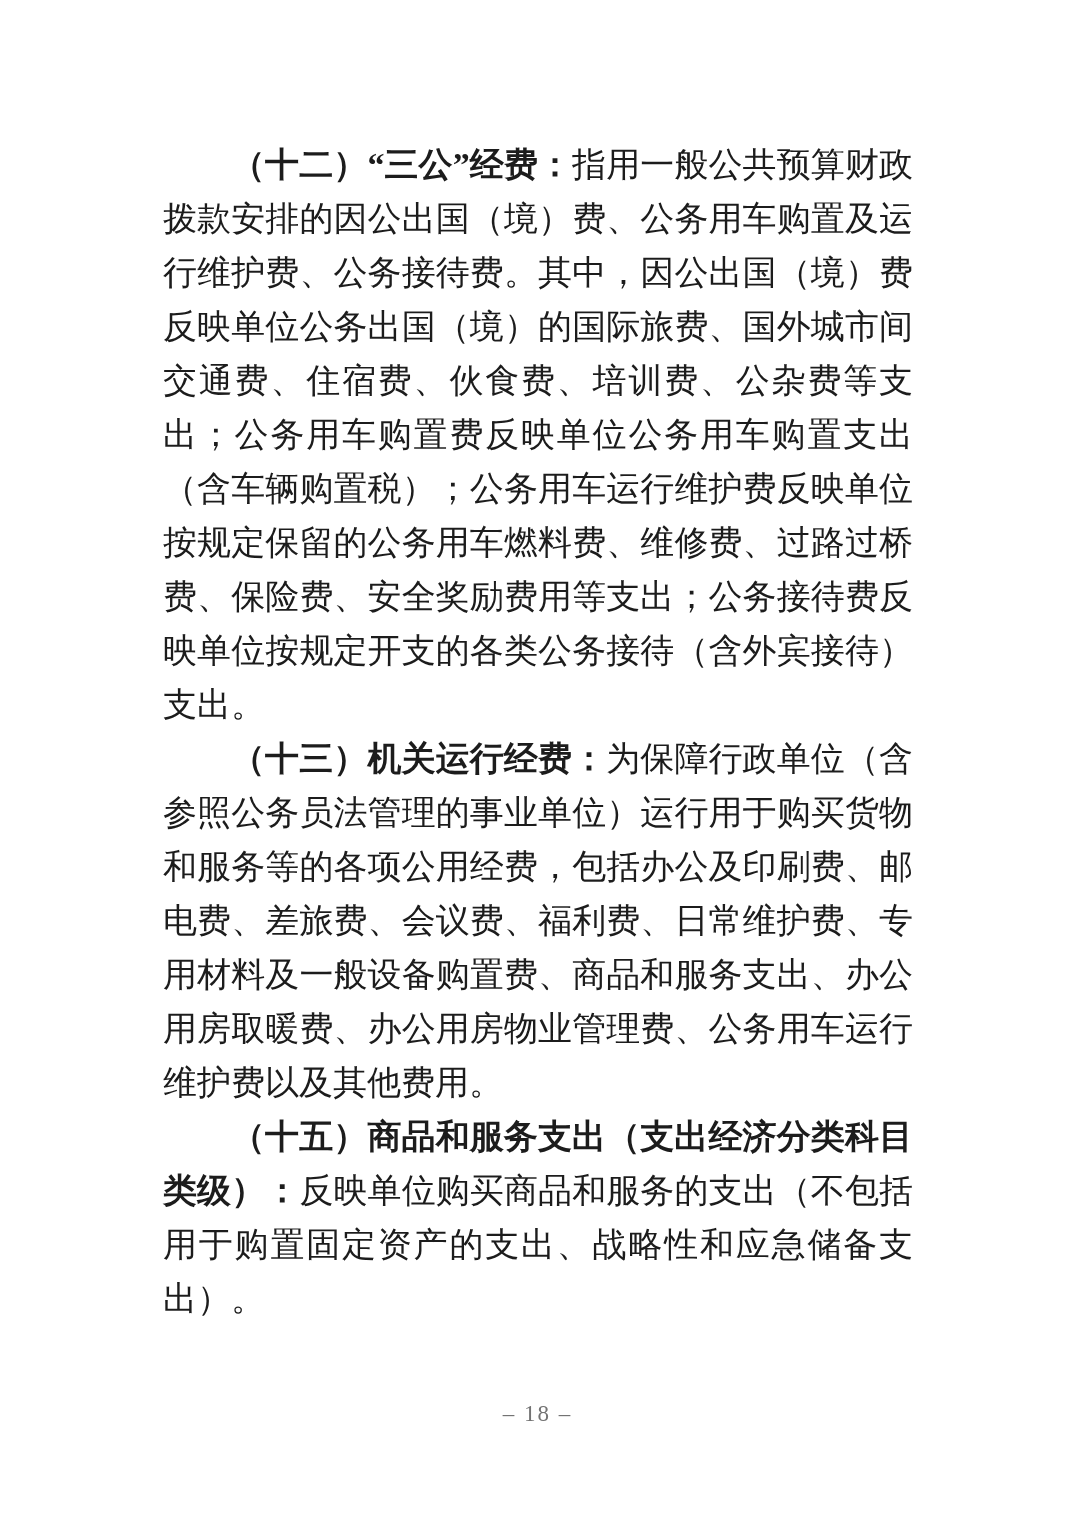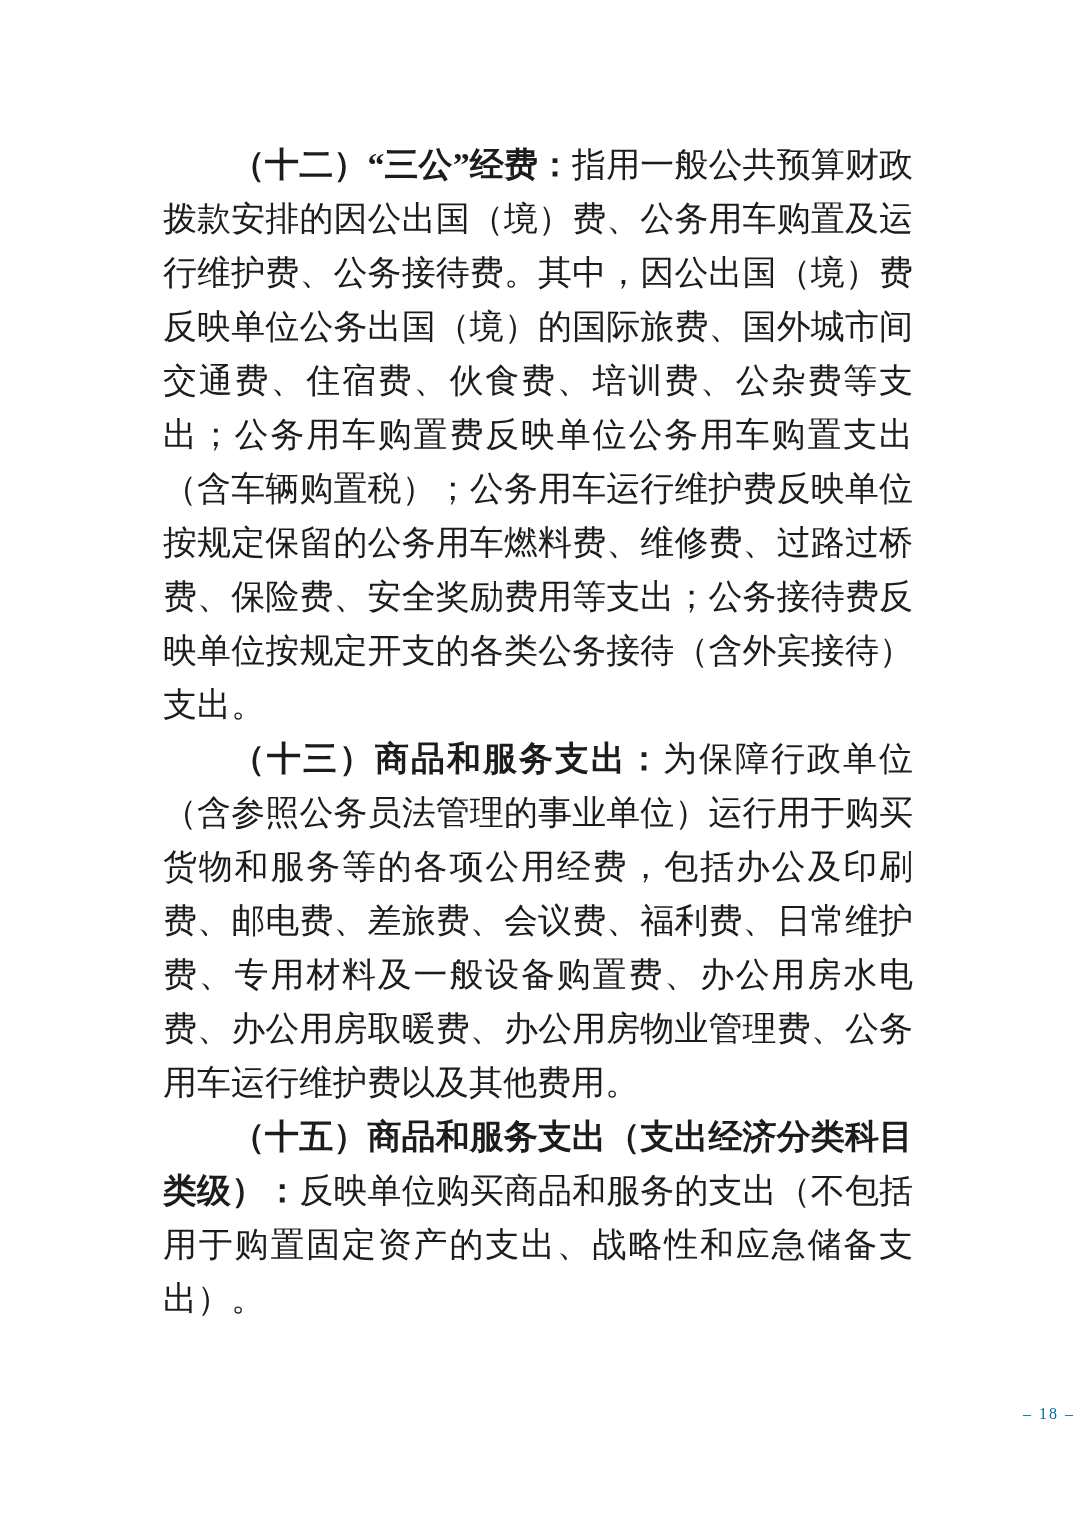--- a/index.html
+++ b/index.html
@@ -32,31 +32,31 @@
     text-indent: 68px;
   }
   .lead {
     font-weight: 700;
   }
   .footer {
     position: absolute;
     left: 0;
     top: 1400px;
     width: 100%;
-    text-align: right;
-    font-size: 16px;
+    text-align: center;
+    font-size: 23px;
     line-height: 28px;
-    color: #0369a1;
+    color: #737373;
     letter-spacing: 2px;
   }
 </style>
 </head>
 <body>
 
 <div class="page">
   <div class="content">
     <p><span class="lead">（十二）“三公”经费：</span><span>指用一般公共预算财政拨款安排的因公出国（境）费、公务用车购置及运行维护费、公务接待费。其中，因公出国（境）费反映单位公务出国（境）的国际旅费、国外城市间交通费、住宿费、伙食费、培训费、公杂费等支出；公务用车购置费反映单位公务用车购置支出（含车辆购置税）；公务用车运行维护费反映单位按规定保留的公务用车燃料费、维修费、过路过桥费、保险费、安全奖励费用等支出；公务接待费反映单位按规定开支的各类公务接待（含外宾接待）支出。</span></p>
-    <p><span class="lead">（十三）商品和服务支出：</span><span>为保障行政单位（含参照公务员法管理的事业单位）运行用于购买货物和服务等的各项公用经费，包括办公及印刷费、邮电费、差旅费、会议费、福利费、日常维护费、专用材料及一般设备购置费、办公用房水电费、办公用房取暖费、办公用房物业管理费、公务用车运行维护费以及其他费用。</span></p>
+    <p><span class="lead">（十三）机关运行经费：</span><span>为保障行政单位（含参照公务员法管理的事业单位）运行用于购买货物和服务等的各项公用经费，包括办公及印刷费、邮电费、差旅费、会议费、福利费、日常维护费、专用材料及一般设备购置费、商品和服务支出、办公用房取暖费、办公用房物业管理费、公务用车运行维护费以及其他费用。</span></p>
     <p><span class="lead">（十五）商品和服务支出（支出经济分类科目类级）：</span><span>反映单位购买商品和服务的支出（不包括用于购置固定资产的支出、战略性和应急储备支出）。</span></p>
 
   </div>
   <div class="footer">– 18 –</div>
 </div>
 
 </body></html>

